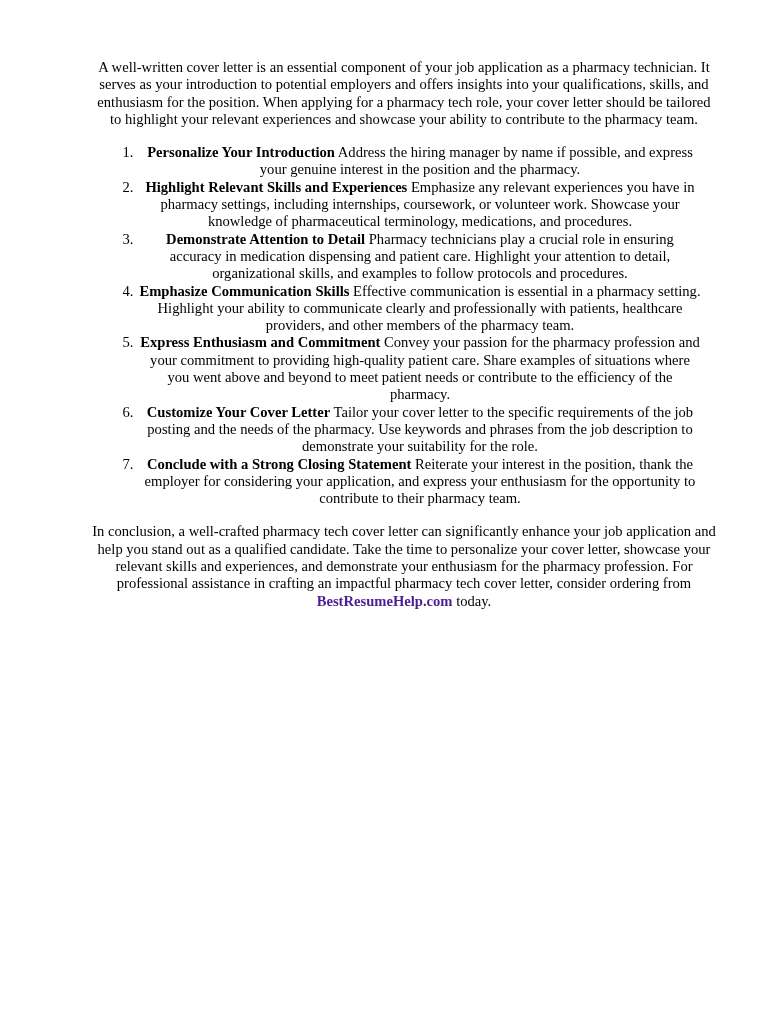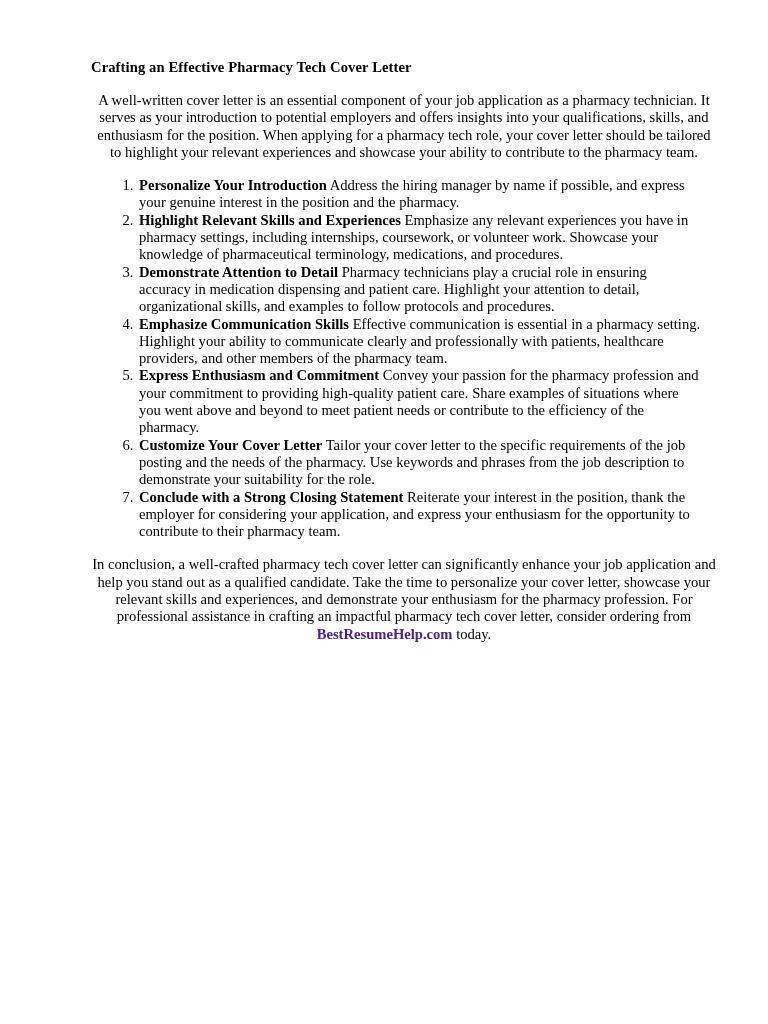--- a/index.html
+++ b/index.html
@@ -41,20 +41,21 @@
     text-align: center;
   }
   p.para.lead-in-list {
     margin-bottom: 9px;
   }
   ol.tips {
     margin: 0 16px 16px 0;
     padding: 0 0 0 46px;
     list-style-position: outside;
     list-style-type: decimal;
+    text-align: center;
   }
   ol.tips > li {
     font-size: 14.6px;
     line-height: 17.3px;
     margin: 0;
     padding: 0 0 0 2px;
   }
   ol.tips > li::marker {
     font-weight: normal;
   }
@@ -69,21 +70,20 @@
   .conclusion {
     margin-bottom: 0;
   }
 </style>
 </head>
 <body>
 
 <div class="page">
   <div class="content">
 
-    <h1 class="doc-title">Crafting an Effective Pharmacy Tech Cover Letter</h1>
 
     <p class="para">A well-written cover letter is an essential component of your job application as a pharmacy technician. It serves as your introduction to potential employers and offers insights into your qualifications, skills, and enthusiasm for the position. When applying for a pharmacy tech role, your cover letter should be tailored to highlight your relevant experiences and showcase your ability to contribute to the pharmacy team.</p>
 
 
     <ol class="tips">
       <li>
         <span class="lead">Personalize Your Introduction</span><span> Address the hiring manager by name if possible, and express your genuine interest in the position and the pharmacy.</span>
       </li>
       <li>
         <span class="lead">Highlight Relevant Skills and Experiences</span><span> Emphasize any relevant experiences you have in pharmacy settings, including internships, coursework, or volunteer work. Showcase your knowledge of pharmaceutical terminology, medications, and procedures.</span>

